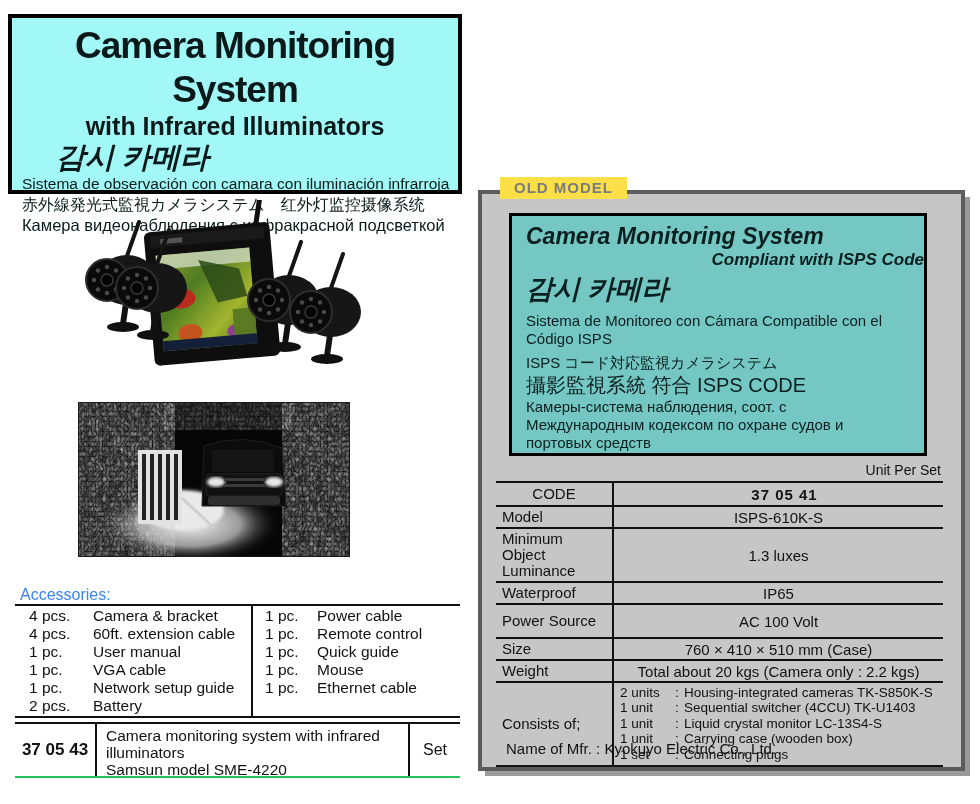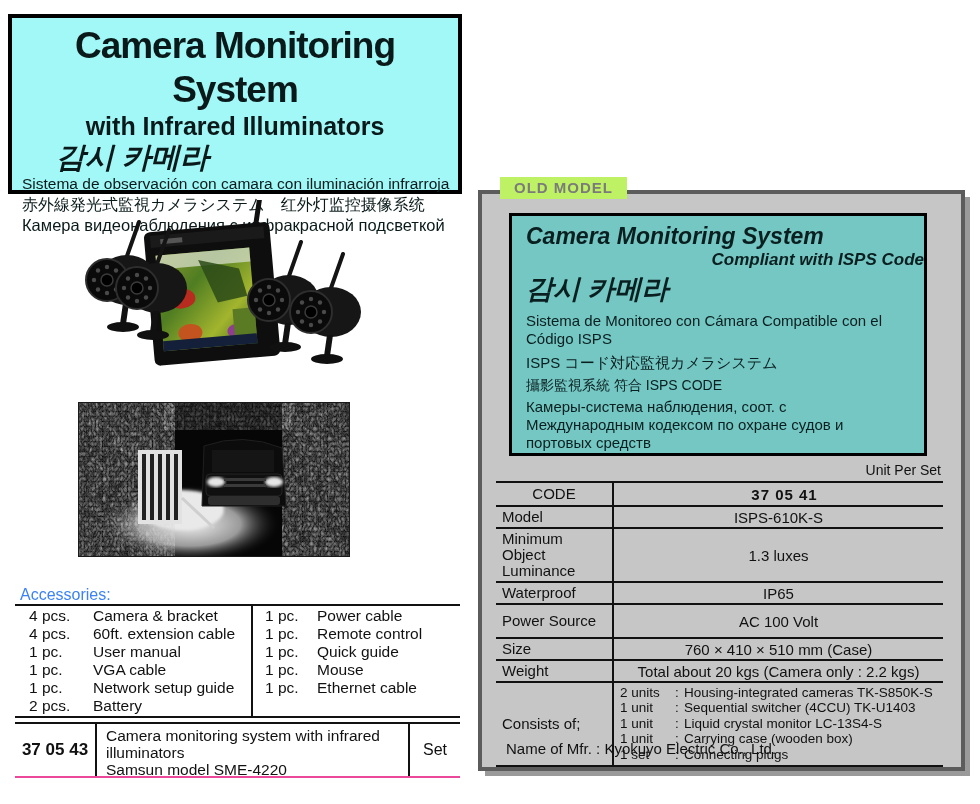--- a/index.html
+++ b/index.html
@@ -32,47 +32,47 @@
   .acc-col.right{flex:1;}
   .acc-row{display:flex;font-size:15.5px;line-height:17.9px;}
   .acc-col.left .acc-row{padding-left:14px;}
   .acc-col.right .acc-row{padding-left:12px;}
   .acc-qty{width:64px;flex:none;}
   .acc-col.right .acc-qty{width:52px;}
 
   
   .code-table{
     position:absolute;left:15px;top:722px;width:445px;height:52px;
-    border-top:2px solid #111;border-bottom:2px solid #ec4899;display:flex;align-items:stretch;
+    border-top:2px solid #111;border-bottom:2px solid #22c55e;display:flex;align-items:stretch;
   }
   .code-cell{width:80px;flex:none;border-right:2px solid #111;display:flex;align-items:center;justify-content:center;
     font-size:17px;font-weight:bold;}
   .desc-cell{flex:1;border-right:2px solid #111;padding:3px 4px 0 9px;font-size:15.5px;line-height:17px;}
   .unit-cell{width:50px;flex:none;display:flex;align-items:center;justify-content:center;font-size:16px;}
 
   
   .panel{
     position:absolute;left:478px;top:190px;width:487px;height:581px;
     background:#c6c6c6;border:4px solid #5c5c5c;box-sizing:border-box;
     box-shadow:6px 6px 0 -1px #9a9a9a;
   }
   .old-model{
-    position:absolute;left:18px;top:-17px;background:#bef264;padding:2px 14px 3px 14px;
+    position:absolute;left:18px;top:-17px;background:#fde047;padding:2px 14px 3px 14px;
     font-size:15px;font-weight:bold;letter-spacing:1px;color:#7b7b7b;
   }
   .hdr2{
     position:absolute;left:27px;top:19px;width:398px;height:237px;
     border:3px solid #000;background:#74c7c3;color:#0a1f1f;padding-left:14px;box-sizing:content-box;
   }
   .hdr2-title{font-size:23px;font-weight:bold;font-style:italic;line-height:28px;margin-top:6px;}
   .hdr2-sub{font-size:17px;font-weight:bold;font-style:italic;line-height:20px;text-align:right;}
   .hdr2-kr{font-size:27px;font-weight:bold;font-style:italic;line-height:30px;margin-top:4px;}
   .hdr2-es{font-size:15px;line-height:18px;margin-top:8px;width:370px;}
   .hdr2-jp{font-size:15px;line-height:22px;margin-top:4px;}
-  .hdr2-cn{font-size:14px;line-height:18px;margin-top:2px;}
+  .hdr2-cn{font-size:20px;line-height:18px;margin-top:2px;}
   .hdr2-ru{font-size:15px;line-height:18px;margin-top:4px;width:370px;}
 
   .unit-note{position:absolute;right:20px;top:268px;font-size:14px;color:#111;}
   .spec-table{position:absolute;left:14px;top:287px;width:447px;border-top:2px solid #111;}
   .spec-row{display:flex;border-bottom:2px solid #111;}
   .spec-label{width:118px;flex:none;border-right:2px solid #111;font-size:15px;line-height:16px;
     padding:2px 2px 2px 6px;display:flex;align-items:center;box-sizing:border-box;}
   .spec-label.center{justify-content:center;padding-left:2px;}
   .spec-value{flex:1;display:flex;align-items:center;justify-content:center;font-size:15px;text-align:center;padding:1px 2px;}
   .spec-value.bold{font-weight:bold;letter-spacing:1px;}

